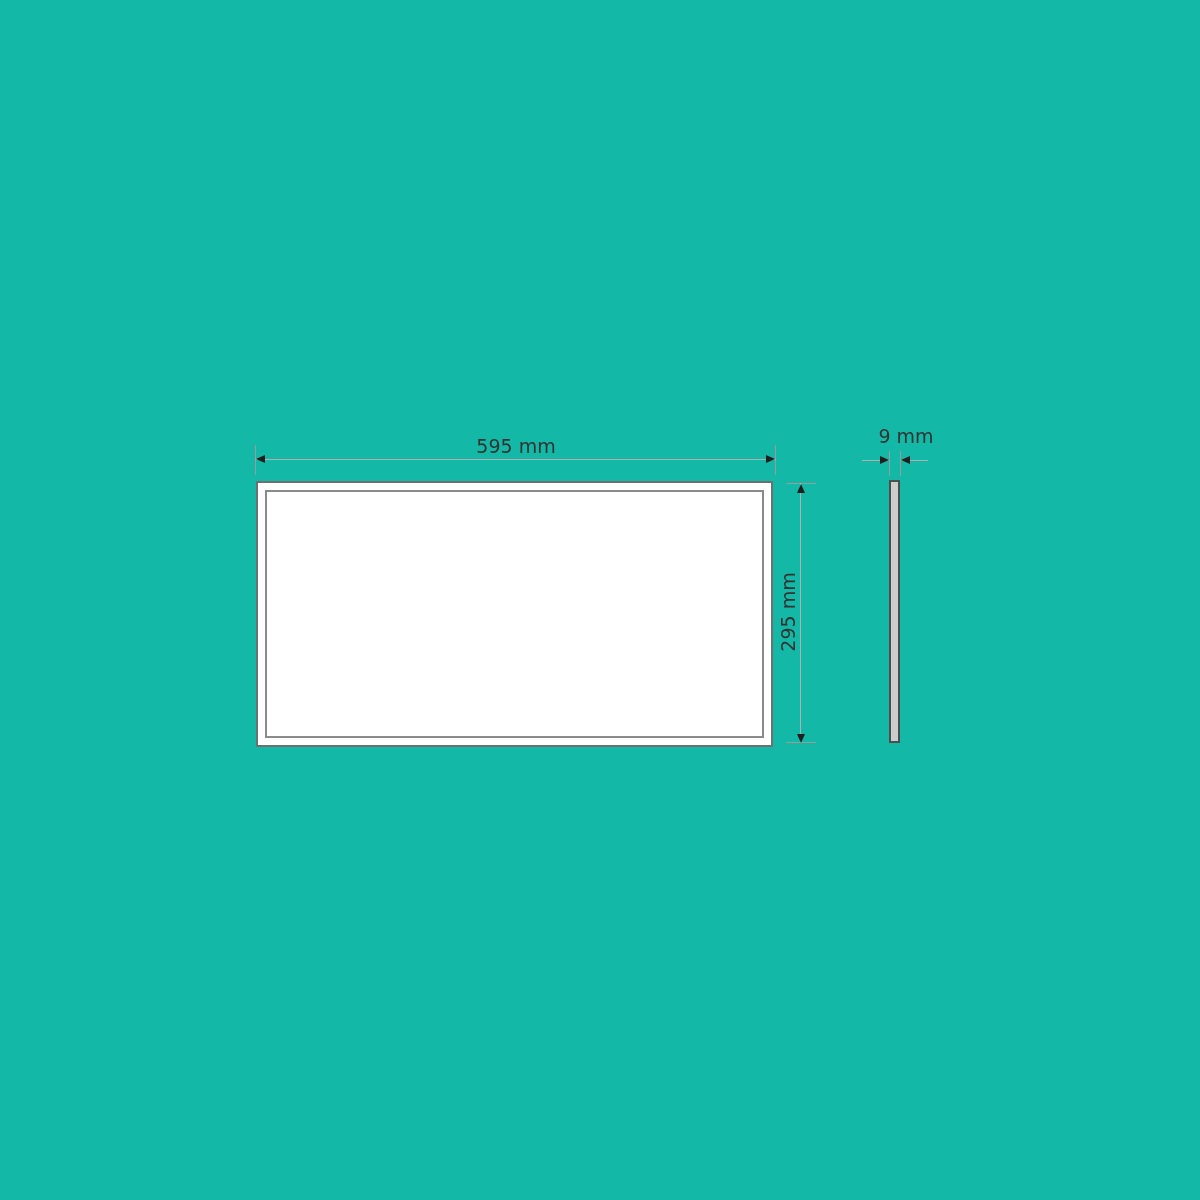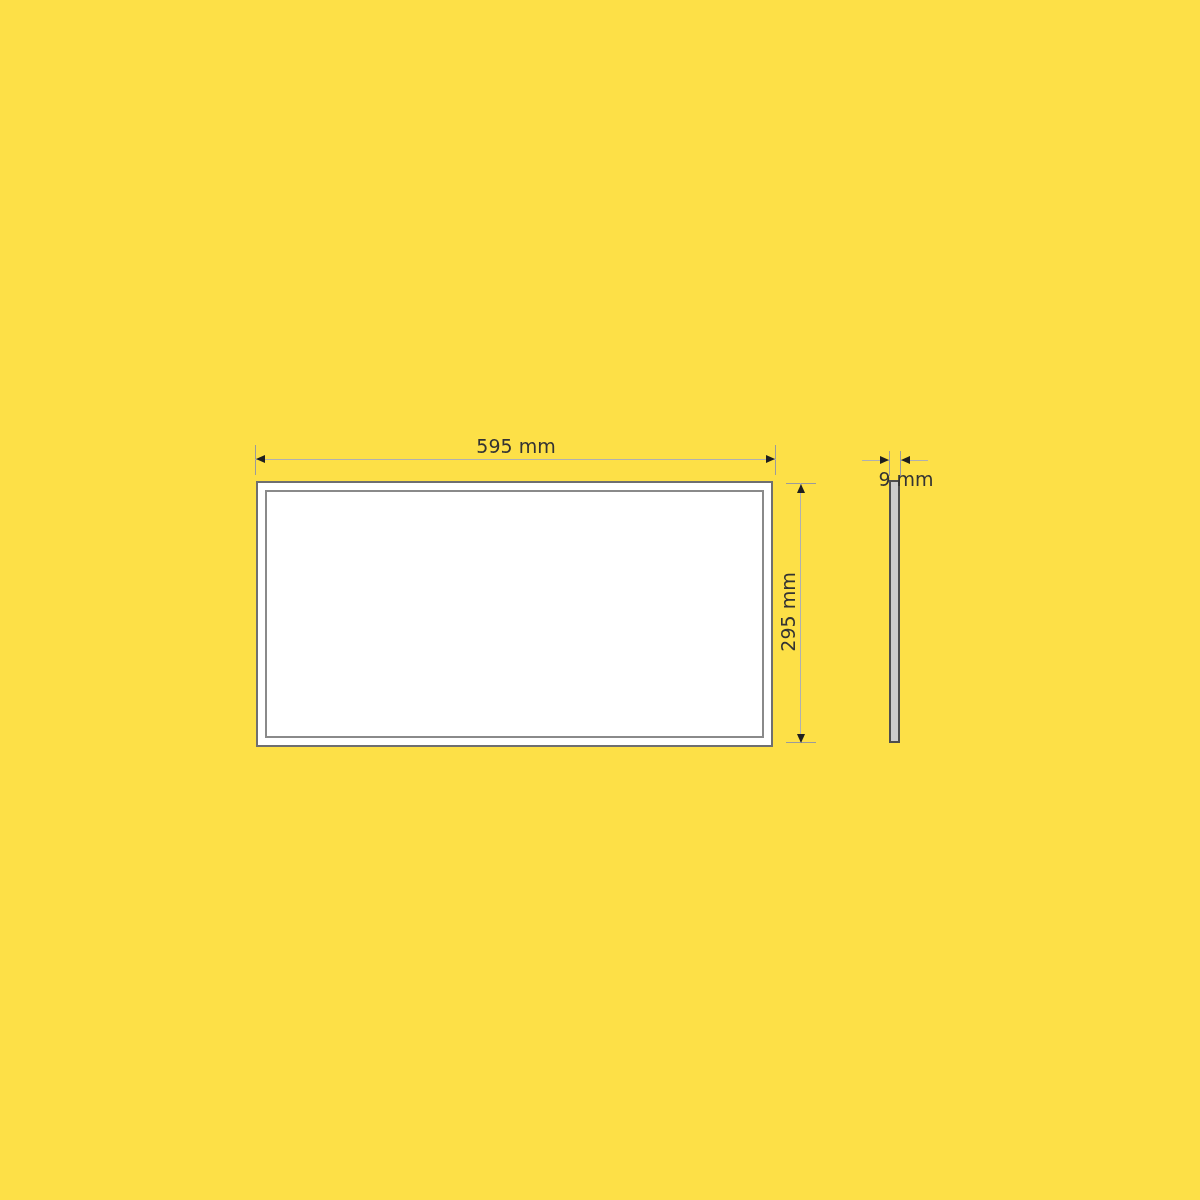--- a/index.html
+++ b/index.html
@@ -4,21 +4,21 @@
 <style>
   html, body {
     margin: 0;
     padding: 0;
     background: #ffffff;
   }
   #canvas {
     position: relative;
     width: 1200px;
     height: 1200px;
-    background: #fde047;
+    background: #14b8a6;
     overflow: hidden;
     font-family: "DejaVu Sans", "Liberation Sans", sans-serif;
   }
   .abs { position: absolute; }
 
   
   .panel-outer {
     left: 256px; top: 481px; width: 517px; height: 266px;
     border: 2px solid #6f6f6f;
     box-sizing: border-box;
@@ -57,21 +57,21 @@
     font-size: 19px;
     line-height: 22px;
     color: #333333;
     white-space: nowrap;
   }
   .label-width { left: 516px; top: 435px; transform: translateX(-50%); }
   .label-height {
     left: 788px; top: 612px;
     transform: translate(-50%, -50%) rotate(-90deg);
   }
-  .label-thickness { left: 906px; top: 425px; transform: translateX(-50%); margin-top: 43px; }
+  .label-thickness { left: 906px; top: 425px; transform: translateX(-50%); }
 </style>
 </head>
 <body>
 
 <div id="canvas">
 
   <div class="abs panel-outer">
     <div class="panel-inner"></div>
   </div>
 

